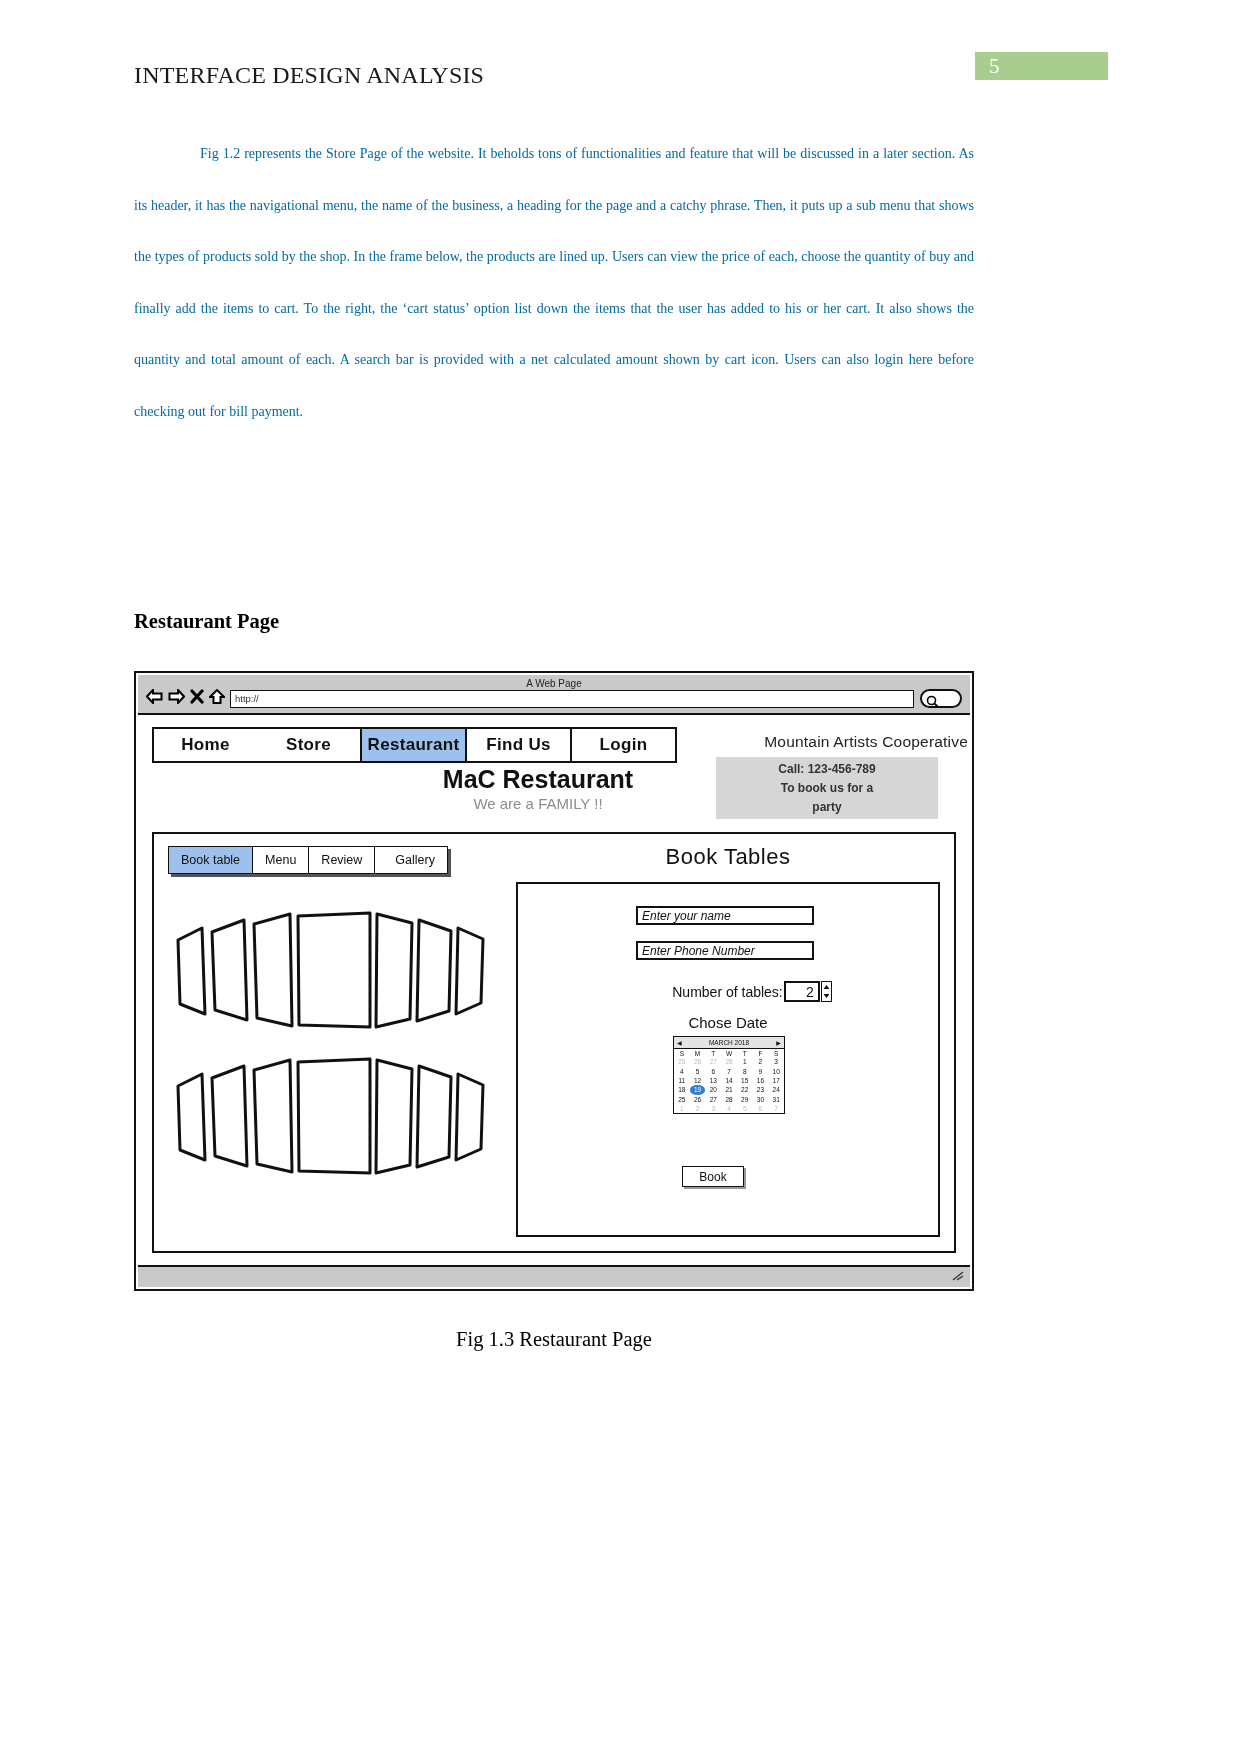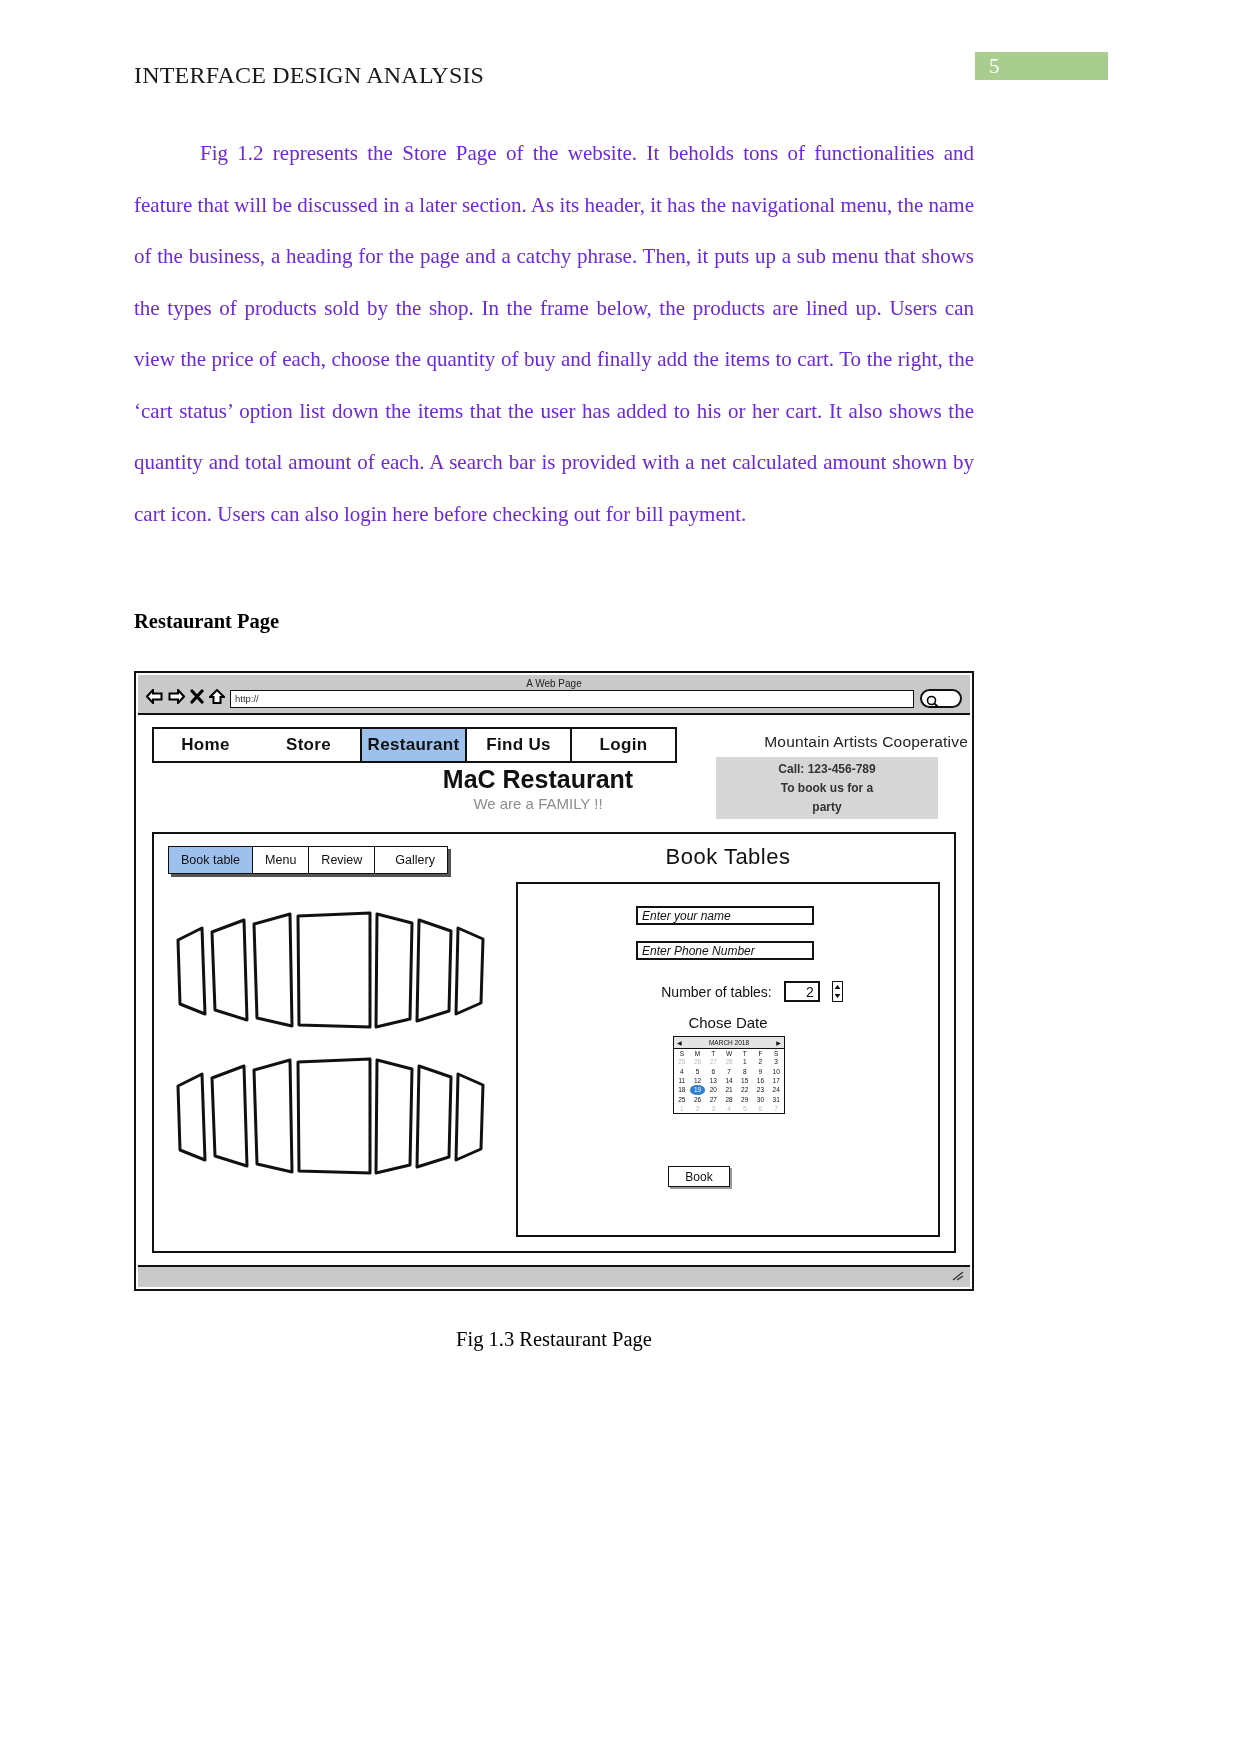--- a/index.html
+++ b/index.html
@@ -16,21 +16,21 @@
     font-family:"Liberation Serif", serif;font-size:21px;
     display:flex;align-items:center;padding-left:14px;box-sizing:border-box;
   }
   #doc-header{
     position:absolute;left:134px;top:62px;
     font-family:"Liberation Serif", serif;font-size:24px;color:#1a1a1a;
     letter-spacing:.2px;
   }
   #body-paragraph{
     position:absolute;left:134px;top:128px;width:840px;
-    font-size:21px;line-height:51.5px;color:#6d28d9;
+    font-size:14px;line-height:51.5px;color:#0369a1;
     text-align:justify;text-indent:66px;
   }
   #section-heading{
     position:absolute;left:134px;top:610px;
     font-size:20.5px;font-weight:bold;color:#000;
   }
   #figure-caption{
     position:absolute;left:134px;top:1328px;width:840px;
     font-size:20.5px;color:#000;text-align:center;
   }
@@ -137,21 +137,21 @@
   }
   .field{
     position:absolute;width:178px;height:19px;border:2px solid #111;
     background:#fff;box-sizing:border-box;
     font-size:12px;color:#111;padding:1px 0 0 4px;
     font-family:"Liberation Sans", sans-serif;
     font-style:italic;
   }
   .tables-row{
     position:absolute;left:0;right:0;display:flex;align-items:center;justify-content:center;
-    font-size:14px;color:#111;gap:12px;padding-left:48px;
+    font-size:14px;color:#111;gap:1px;padding-left:48px;
   }
   .spin-box{
     width:36px;height:21px;border:2px solid #111;background:#fff;box-sizing:border-box;
     display:flex;align-items:center;justify-content:flex-end;padding-right:4px;
     font-size:14px;color:#111;
   }
   .spin-arrows{
     width:11px;height:21px;border:1px solid #111;box-sizing:border-box;
     display:flex;flex-direction:column;align-items:center;justify-content:center;
     background:#fff;
@@ -385,21 +385,21 @@
               <div class="cal-cell mute">1</div>
               <div class="cal-cell mute">2</div>
               <div class="cal-cell mute">3</div>
               <div class="cal-cell mute">4</div>
               <div class="cal-cell mute">5</div>
               <div class="cal-cell mute">6</div>
               <div class="cal-cell mute">7</div>
             </div>
         </div>
 
-        <div class="book-btn" style="left:150px;top:282px;">Book</div>
+        <div class="book-btn" style="left:164px;top:282px;">Book</div>
       </div>
     </div>
   </div>
 
   <div class="wf-statusbar">
     <span class="wf-resize">
       <svg width="12" height="10" viewBox="0 0 12 10">
           <path d="M11 1 L1 9 M11 5 L5 9" stroke="#333" stroke-width="1.4"></path>
         </svg>
     </span>

